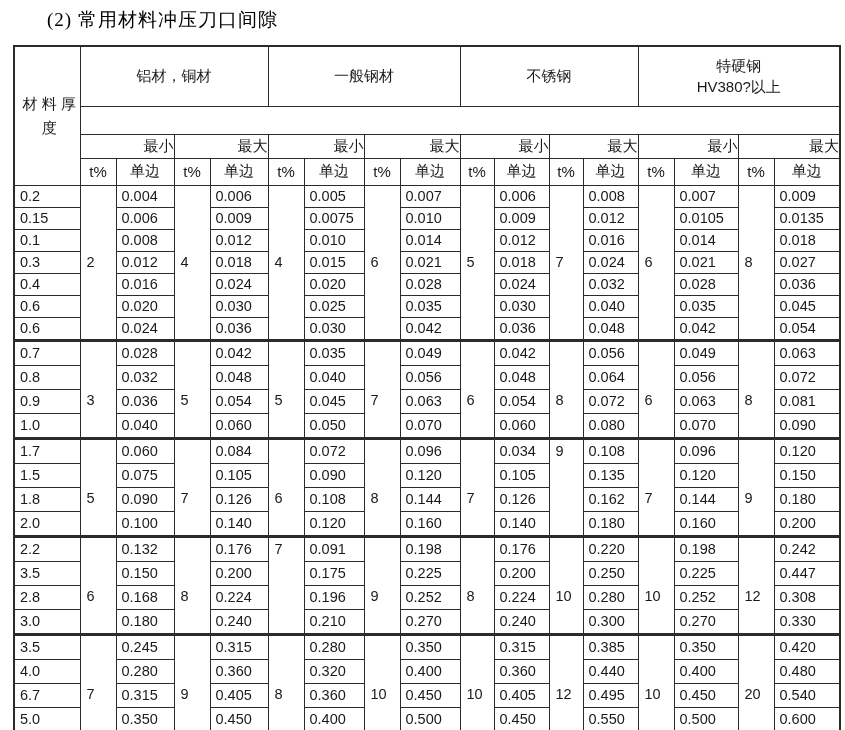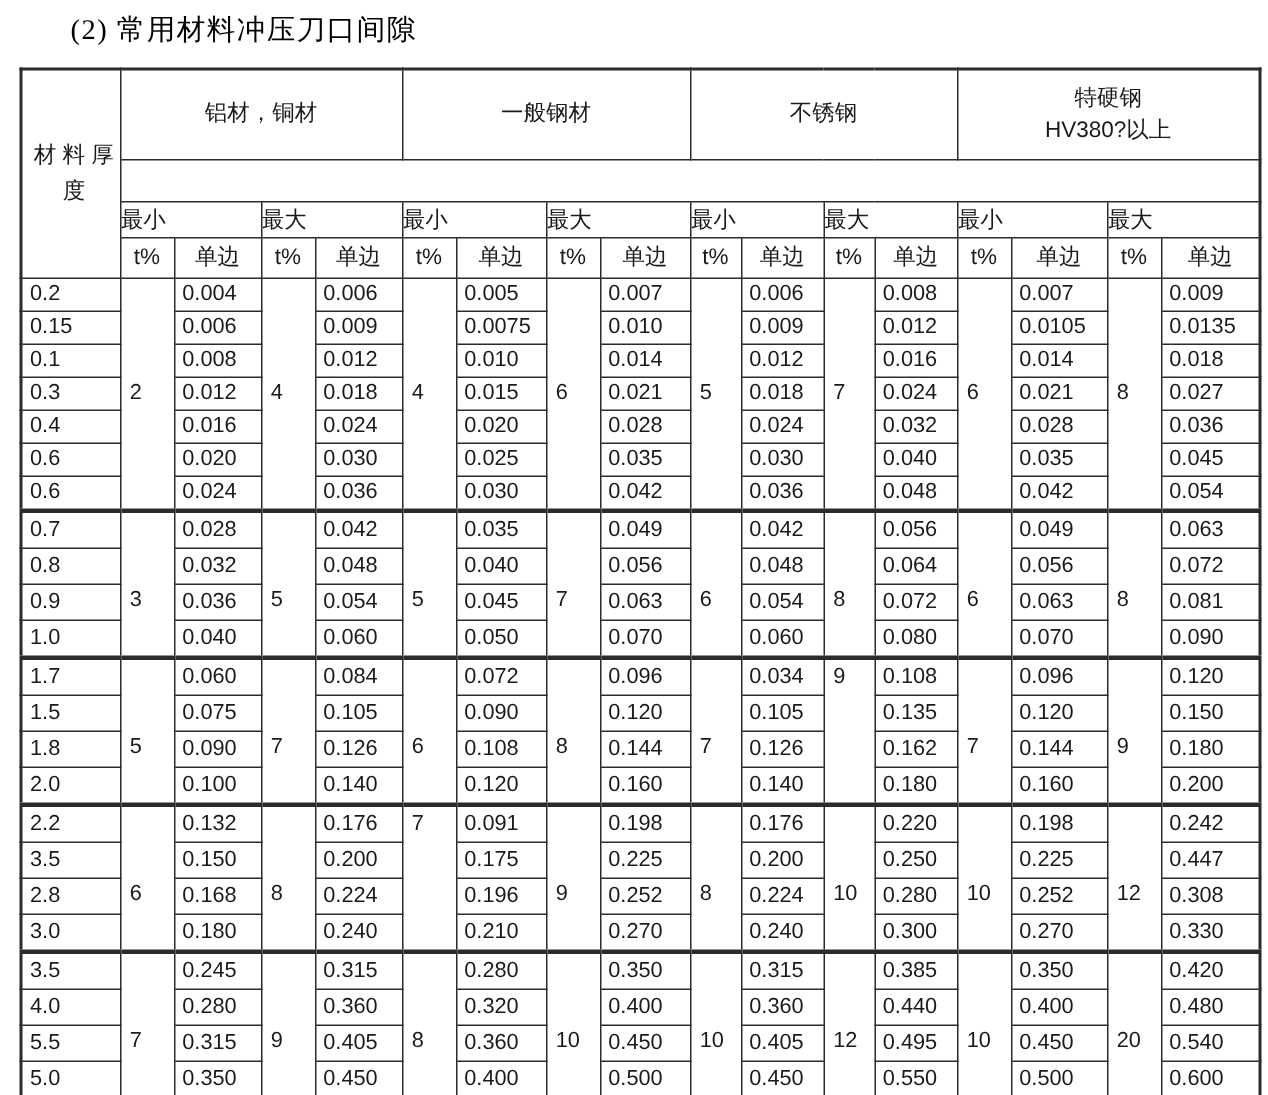--- a/index.html
+++ b/index.html
@@ -33,21 +33,21 @@
   }
   th.mat {
     height: 60px; text-align: center; vertical-align: middle;
     font-size: 15px; white-space: pre-line; line-height: 1.45;
   }
   th.corner {
     vertical-align: middle; text-align: center;
     padding-left: 4px; font-size: 15px; line-height: 1.6;
   }
   tr.spacer td { height: 28px; }
-  td.minmax { height: 24px; text-align: left; font-size: 15px; }
+  td.minmax { height: 24px; text-align: right; font-size: 15px; }
   td.sub { height: 27px; text-align: center; font-size: 15px; }
   td.dv { text-align: left; padding-left: 5px; }
   td.tpc { text-align: left; padding-left: 6px; }
   tr.r21 td { height: 21px; line-height: 21px; }
   tr.r23 td { height: 23px; line-height: 23px; }
   td.pos-middle { vertical-align: middle; }
   td.pos-low { vertical-align: middle; }
   td.pos-low .tv { position: relative; top: 11px; display: inline-block; }
   td.pos-top { vertical-align: top; }
   td.pos-top .tv { display: inline-block; line-height: 22px; }
@@ -393,21 +393,21 @@
         <td class="dv">0.280</td>
         <td class="dv">0.360</td>
         <td class="dv">0.320</td>
         <td class="dv">0.400</td>
         <td class="dv">0.360</td>
         <td class="dv">0.440</td>
         <td class="dv">0.400</td>
         <td class="dv">0.480</td>
       </tr>
       <tr class="r23">
-        <td class="dv">5.5</td>
+        <td class="dv">6.7</td>
         <td class="dv">0.315</td>
         <td class="dv">0.405</td>
         <td class="dv">0.360</td>
         <td class="dv">0.450</td>
         <td class="dv">0.405</td>
         <td class="dv">0.495</td>
         <td class="dv">0.450</td>
         <td class="dv">0.540</td>
       </tr>
       <tr class="r23">

